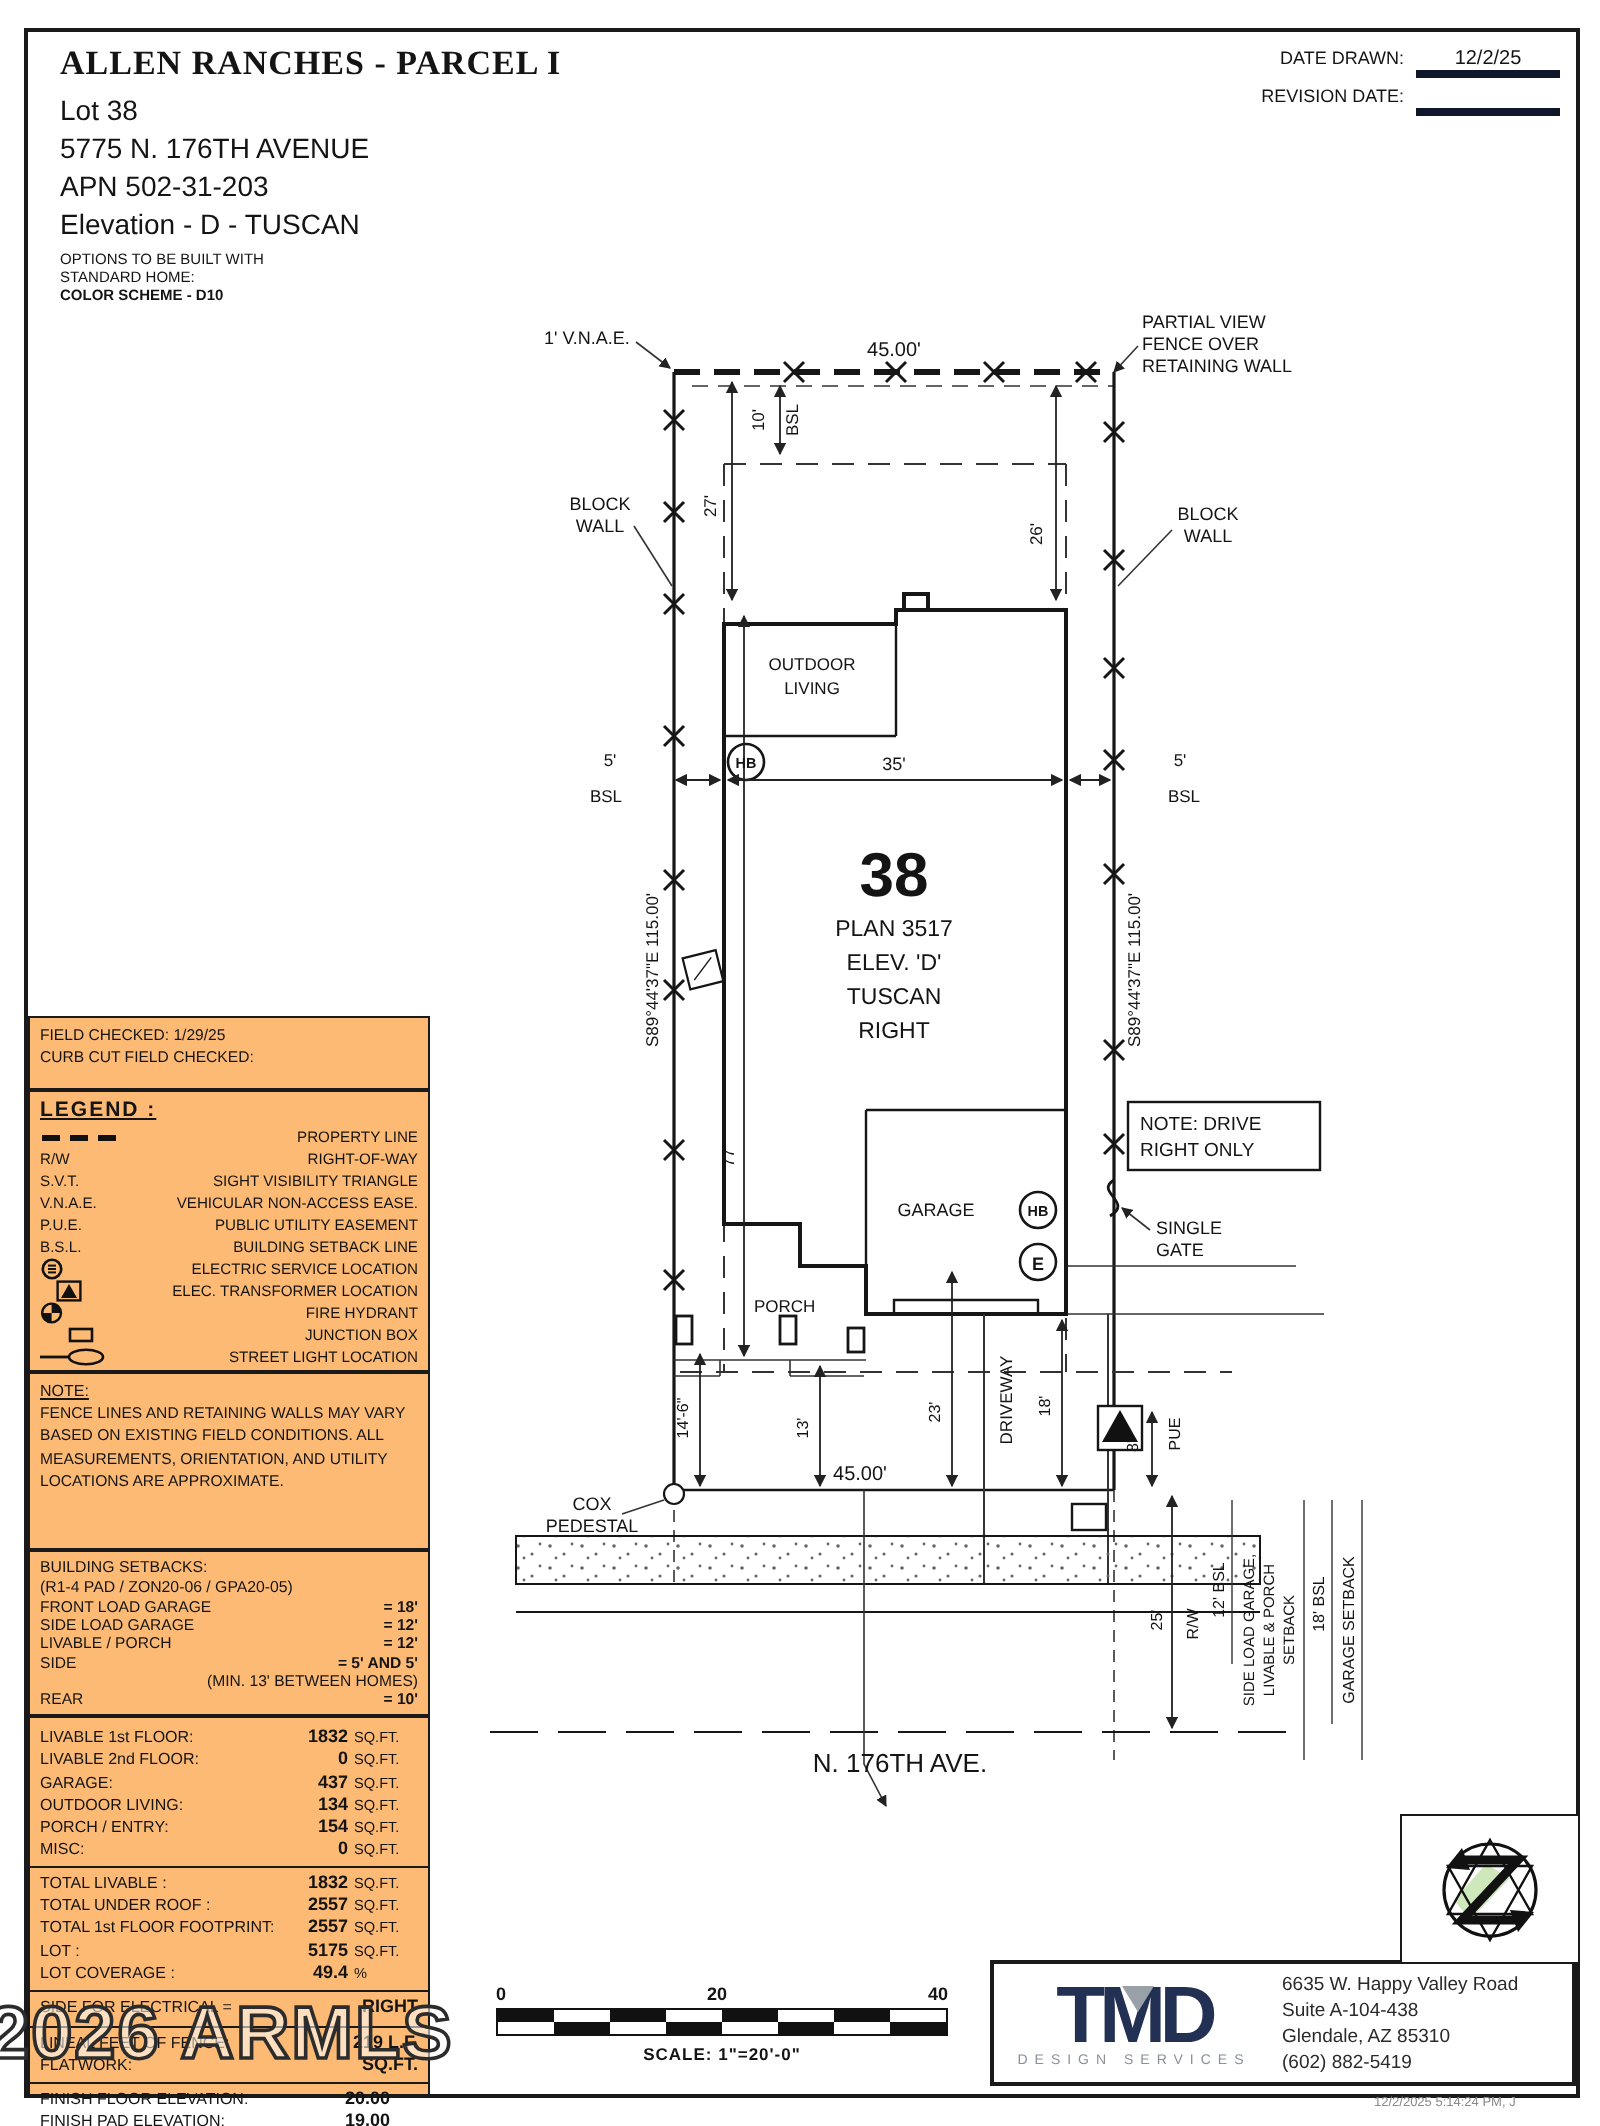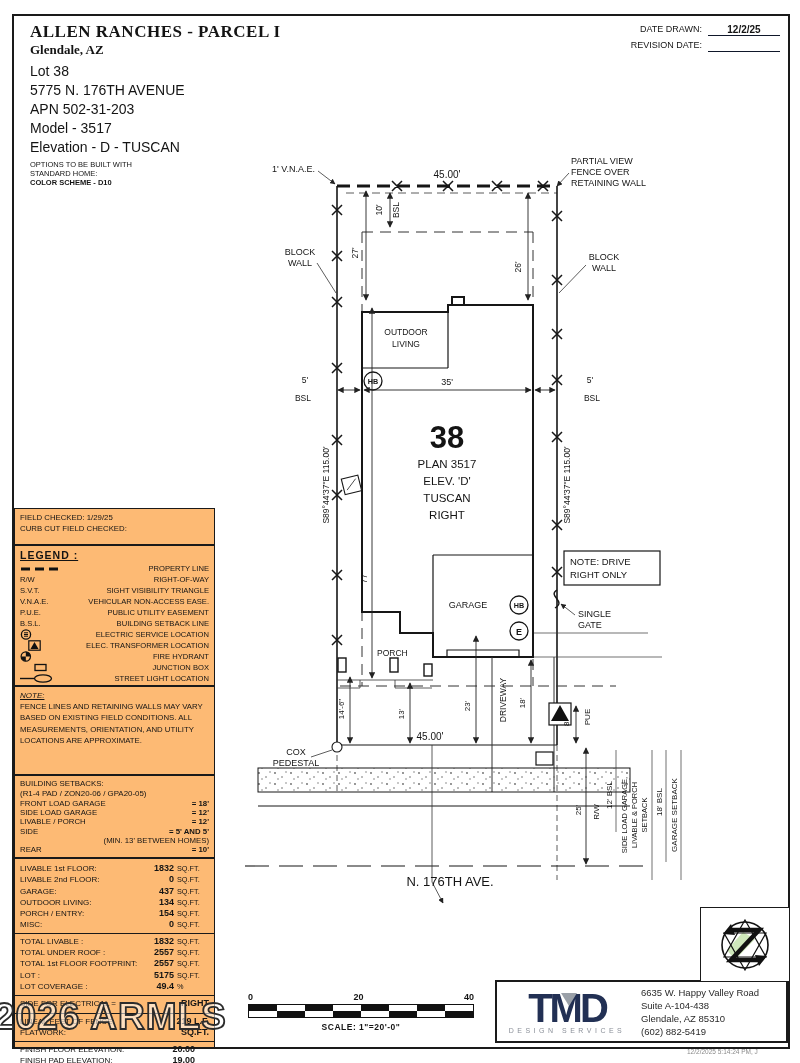--- a/index.html
+++ b/index.html
@@ -9,29 +9,29 @@
   .abs{position:absolute;}
   
   .title{font-family:"Liberation Serif",serif;font-weight:bold;font-size:17px;letter-spacing:.5px;}
   .city{font-family:"Liberation Serif",serif;font-weight:bold;font-size:13px;}
   .hline{font-size:14px;line-height:19px;}
   .opt{font-size:7.5px;line-height:9px;}
   .optb{font-size:7.5px;font-weight:bold;line-height:9px;}
   .datebox{font-size:9px;text-align:right;}
   .datebox .row{display:flex;justify-content:flex-end;margin-bottom:4px;}
   .datebox .lbl{padding-right:6px;}
-  .datebox .val{display:inline-block;width:72px;border-bottom:1px solid #0f172a;font-weight:bold;font-size:10px;text-align:center;}
+  .datebox .val{display:inline-block;width:72px;border-bottom:4px solid #0f172a;font-weight:normal;font-size:10px;text-align:center;}
   
   .box{position:absolute;left:14px;width:201px;border:1.5px solid #1a1a1a;background:#fdba74;box-sizing:border-box;padding:3px 5px;}
   .fc{font-size:7.8px;line-height:11px;}
   .lgtitle{font-size:10.5px;font-weight:bold;letter-spacing:1px;text-decoration:underline;margin-bottom:2px;}
   .lgrow{display:flex;align-items:center;font-size:7.6px;line-height:11px;height:11px;}
   .lgsym{width:54px;display:flex;align-items:center;}
   .lglab{flex:1;text-align:right;}
-  .notetitle{font-size:8px;text-decoration:underline;line-height:11px;font-style:italic;}
+  .notetitle{font-size:8px;text-decoration:underline;line-height:11px;}
   .notebody{font-size:7.8px;line-height:11.4px;}
   .sbrow{display:flex;font-size:7.8px;line-height:9.2px;}
   .sbrow .l{flex:1;}
   .sbrow .v{text-align:right;font-weight:bold;}
   .sbtitle{font-size:7.9px;line-height:10px;}
   .arow{display:flex;font-size:8px;line-height:11.3px;align-items:flex-start;}
   .arow .l{flex:1;}
   .arow .val{font-weight:bold;font-size:9px;width:36px;text-align:right;}
   .arow .unit{width:32px;text-align:left;padding-left:3px;font-size:7.3px;}
   .sect{border-top:1.5px solid #1a1a1a;margin:2px -5px 1px;padding:2px 5px 1px;}
@@ -61,25 +61,23 @@
   .planlayer{position:absolute;left:0;top:0;}
 </style>
 </head>
 <body>
 
 <div class="sheet">
   <div class="border"></div>
 
   <div class="abs" style="left:30px;top:22px;">
     <div class="title">ALLEN RANCHES - PARCEL I</div>
-    <div class="city">Glendale, AZ</div>
     <div class="hline" style="margin-top:4px;">Lot  38</div>
     <div class="hline">5775 N. 176TH AVENUE</div>
     <div class="hline">APN 502-31-203</div>
-    <div class="hline">Model - 3517</div>
     <div class="hline">Elevation - D - TUSCAN</div>
     <div class="opt" style="margin-top:3px;">OPTIONS TO BE BUILT WITH</div>
     <div class="opt">STANDARD HOME:</div>
     <div class="optb">COLOR SCHEME  -  D10</div>
   </div>
 
   <div class="abs datebox" style="left:590px;top:24px;width:190px;">
     <div class="row">
       <span class="lbl">DATE DRAWN:</span>
       <span class="val">12/2/25</span>

